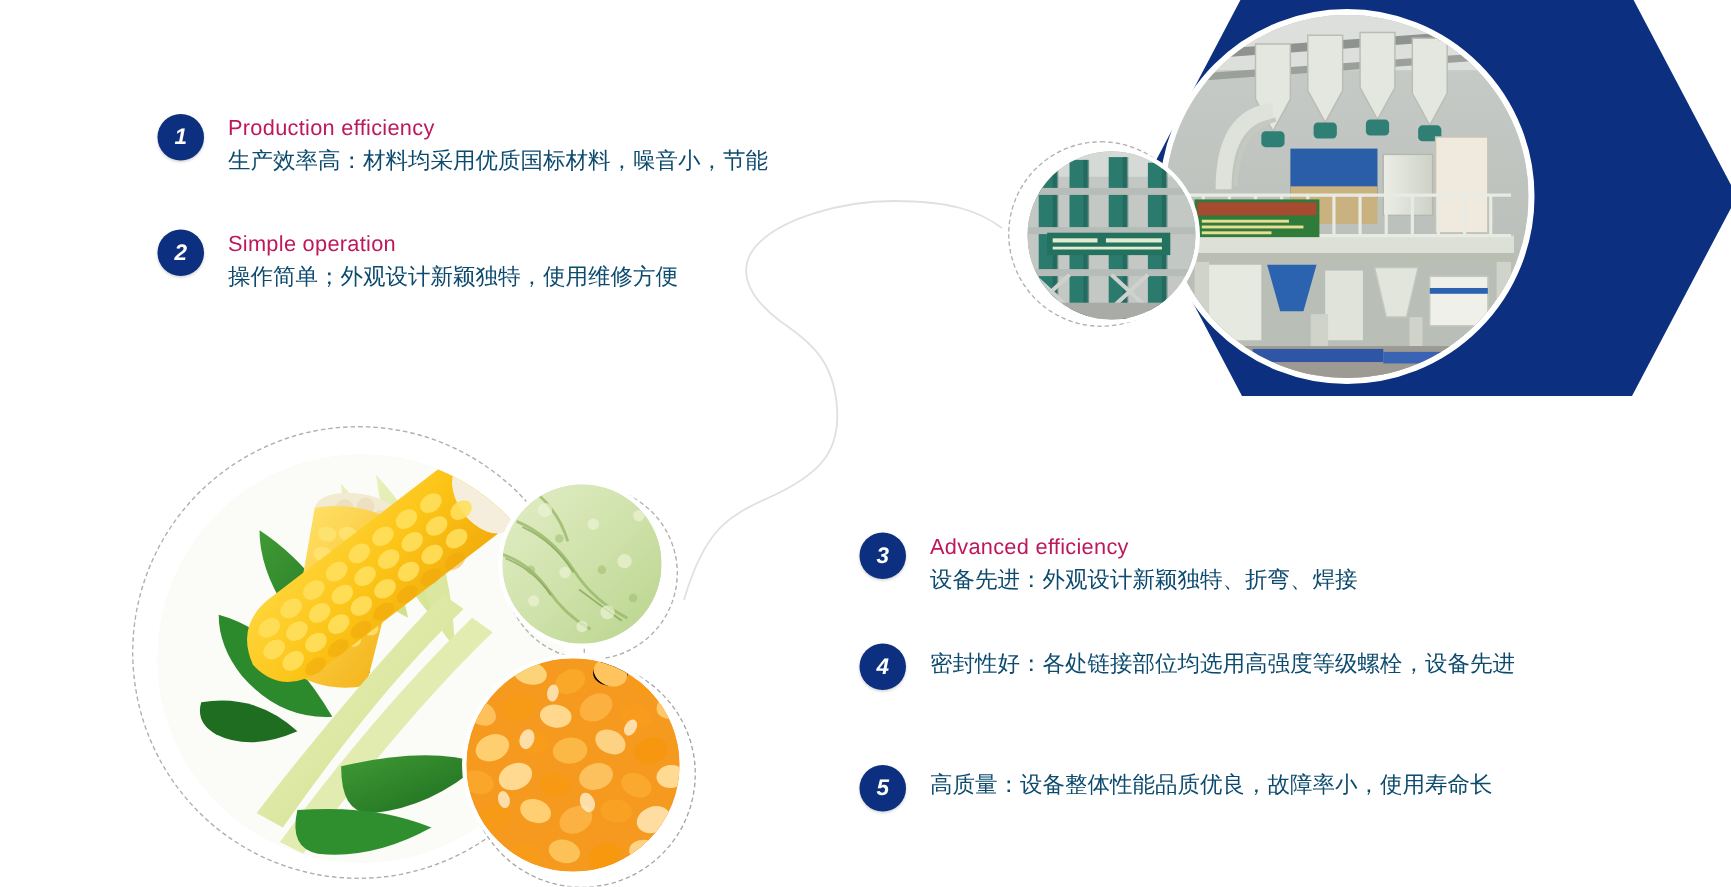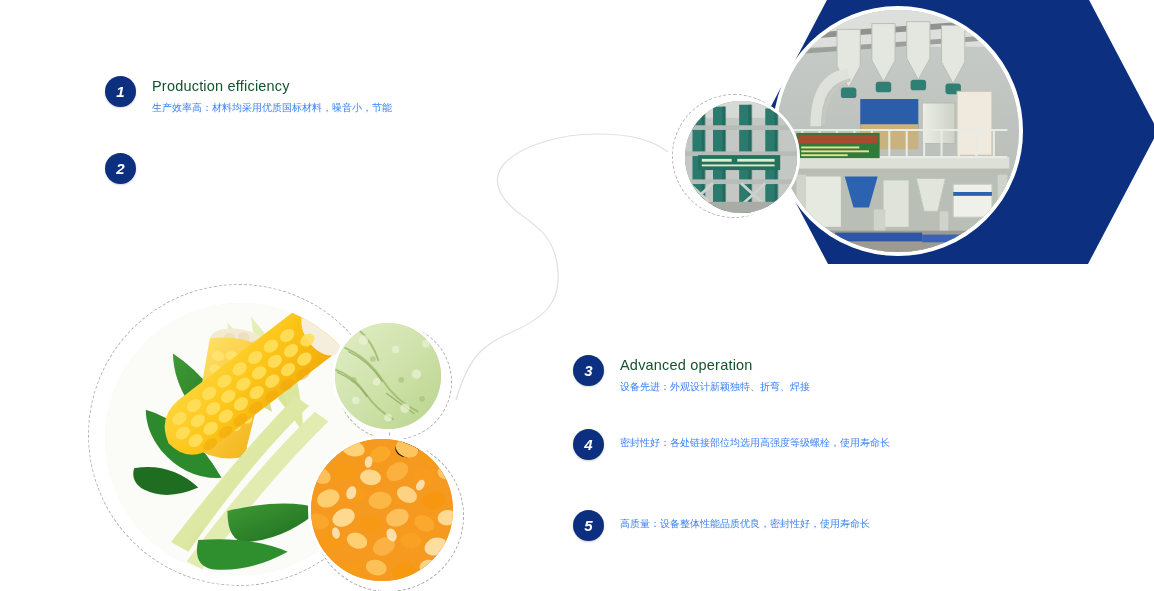--- a/index.html
+++ b/index.html
@@ -21,29 +21,29 @@
     font-style:italic;
     font-size:15px;
     font-weight:600;
     display:flex;align-items:center;justify-content:center;
     flex:0 0 auto;
     box-shadow:0 1px 2px rgba(0,0,0,.18);
     letter-spacing:0;
   }
   .ftext{margin-left:16px;padding-top:1px;}
   .fen{
-    color:#14532d;
+    color:#be185d;
     font-size:14.5px;
     line-height:18px;
     letter-spacing:.2px;
     white-space:nowrap;
   }
   .fcn{
-    color:#3b82f6;
-    font-size:10px;
+    color:#0c4a6e;
+    font-size:15px;
     line-height:21px;
     margin-top:2px;
     white-space:nowrap;
   }
 
   
   .connector{position:absolute;left:0;top:0;pointer-events:none;}
 
   
   .hexgroup{position:absolute;left:660px;top:-2px;width:494px;height:270px;}
@@ -116,41 +116,45 @@
   <div class="feature" style="left:105px;top:76px;">
     <div class="badge">1</div>
     <div class="ftext">
       <div class="fen">Production efficiency</div>
       <div class="fcn">生产效率高：材料均采用优质国标材料，噪音小，节能</div>
     </div>
   </div>
 
   <div class="feature" style="left:105px;top:153px;">
     <div class="badge">2</div>
+    <div class="ftext">
+      <div class="fen">Simple operation</div>
+      <div class="fcn">操作简单；外观设计新颖独特，使用维修方便</div>
+    </div>
   </div>
 
   <div class="feature" style="left:573px;top:355px;">
     <div class="badge">3</div>
     <div class="ftext">
-      <div class="fen">Advanced operation</div>
+      <div class="fen">Advanced efficiency</div>
       <div class="fcn">设备先进：外观设计新颖独特、折弯、焊接</div>
     </div>
   </div>
 
   <div class="feature" style="left:573px;top:429px;">
     <div class="badge">4</div>
     <div class="ftext">
-      <div class="fcn">密封性好：各处链接部位均选用高强度等级螺栓，使用寿命长</div>
+      <div class="fcn">密封性好：各处链接部位均选用高强度等级螺栓，设备先进</div>
     </div>
   </div>
 
   <div class="feature" style="left:573px;top:510px;">
     <div class="badge">5</div>
     <div class="ftext">
-      <div class="fcn">高质量：设备整体性能品质优良，密封性好，使用寿命长</div>
+      <div class="fcn">高质量：设备整体性能品质优良，故障率小，使用寿命长</div>
     </div>
   </div>
 
   <div class="hexgroup">
 
     <svg class="hexshape" width="400" height="268" viewBox="0 0 400 268">
       <polygon points="70,0 330,0 400,133 330,266 70,266 0,133" fill="#0c2f7f"></polygon>
     </svg>
 
     <div class="mainphoto">

